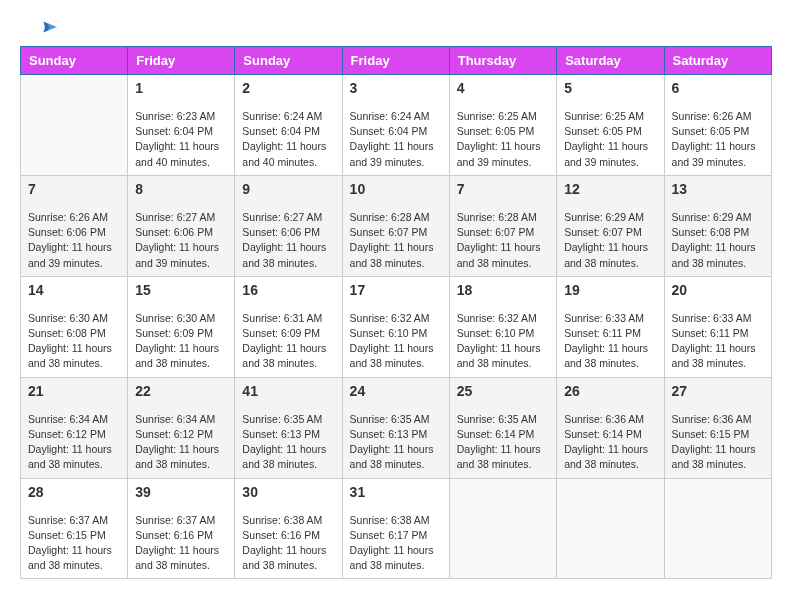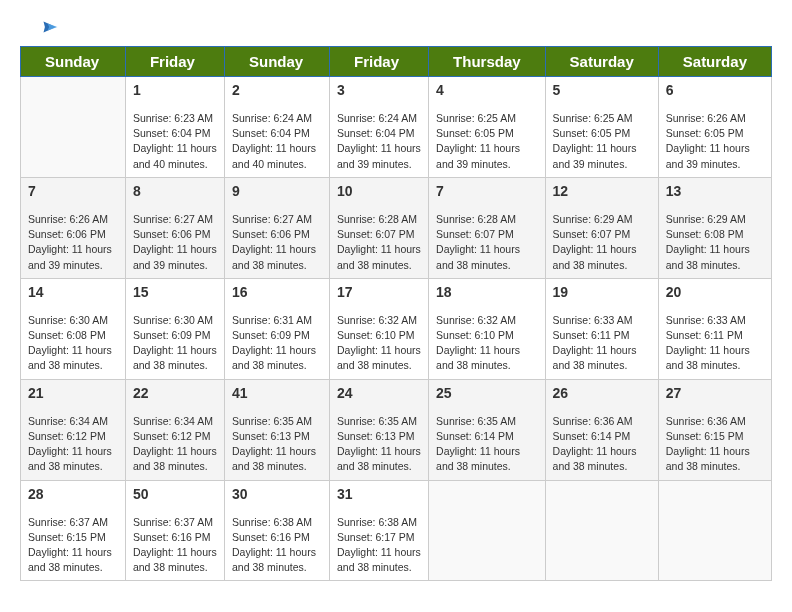--- a/index.html
+++ b/index.html
@@ -37,25 +37,25 @@
     .location {
       font-size: 16px;
       color: #555;
     }
     .calendar {
       width: 100%;
       border-collapse: collapse;
       border: 1px solid #ccc;
     }
     .calendar th {
-      background-color: #4d7c0f;
+      background-color: #d946ef;
       color: #fff;
       text-align: left;
-      padding: 6px 24px;
-      font-size: 15px;
+      padding: 6px 8px;
+      font-size: 13px;
       border: 1px solid #2a6db5;
     }
     .calendar td {
       border: 1px solid #ccc;
       vertical-align: top;
       padding: 5px 7px;
       width: 108px;
       min-height: 80px;
       background: #fff;
     }
@@ -226,21 +226,21 @@
           <div class="day-number">27</div>
           <div class="day-info">Sunrise: 6:36 AM<br>Sunset: 6:15 PM<br>Daylight: 11 hours and 38 minutes.</div>
         </td>
       </tr>
       <tr>
         <td>
           <div class="day-number">28</div>
           <div class="day-info">Sunrise: 6:37 AM<br>Sunset: 6:15 PM<br>Daylight: 11 hours and 38 minutes.</div>
         </td>
         <td>
-          <div class="day-number">50</div>
+          <div class="day-number">39</div>
           <div class="day-info">Sunrise: 6:37 AM<br>Sunset: 6:16 PM<br>Daylight: 11 hours and 38 minutes.</div>
         </td>
         <td>
           <div class="day-number">30</div>
           <div class="day-info">Sunrise: 6:38 AM<br>Sunset: 6:16 PM<br>Daylight: 11 hours and 38 minutes.</div>
         </td>
         <td>
           <div class="day-number">31</div>
           <div class="day-info">Sunrise: 6:38 AM<br>Sunset: 6:17 PM<br>Daylight: 11 hours and 38 minutes.</div>
         </td>

